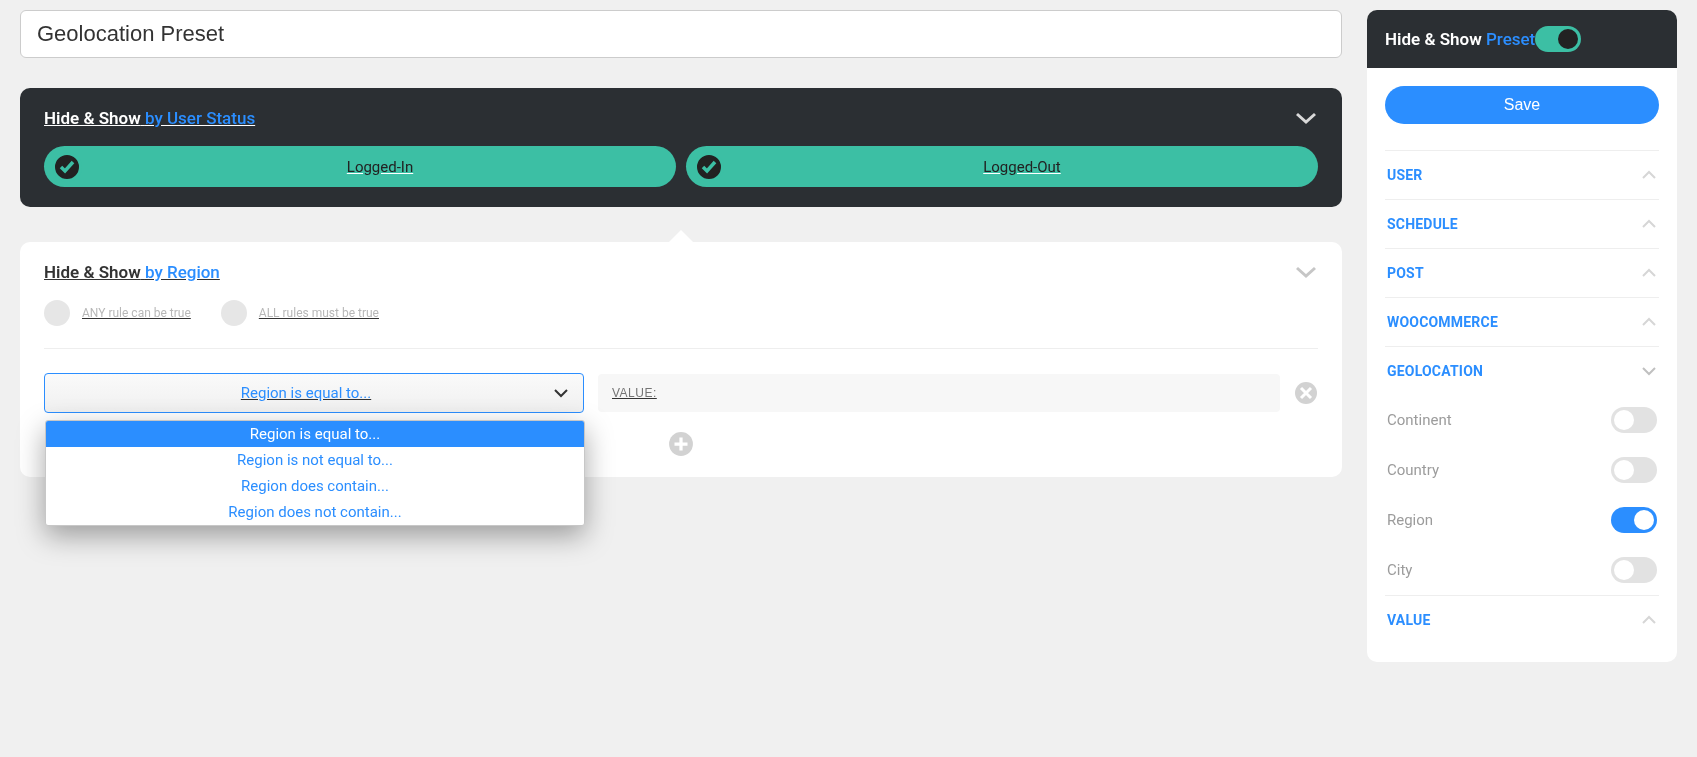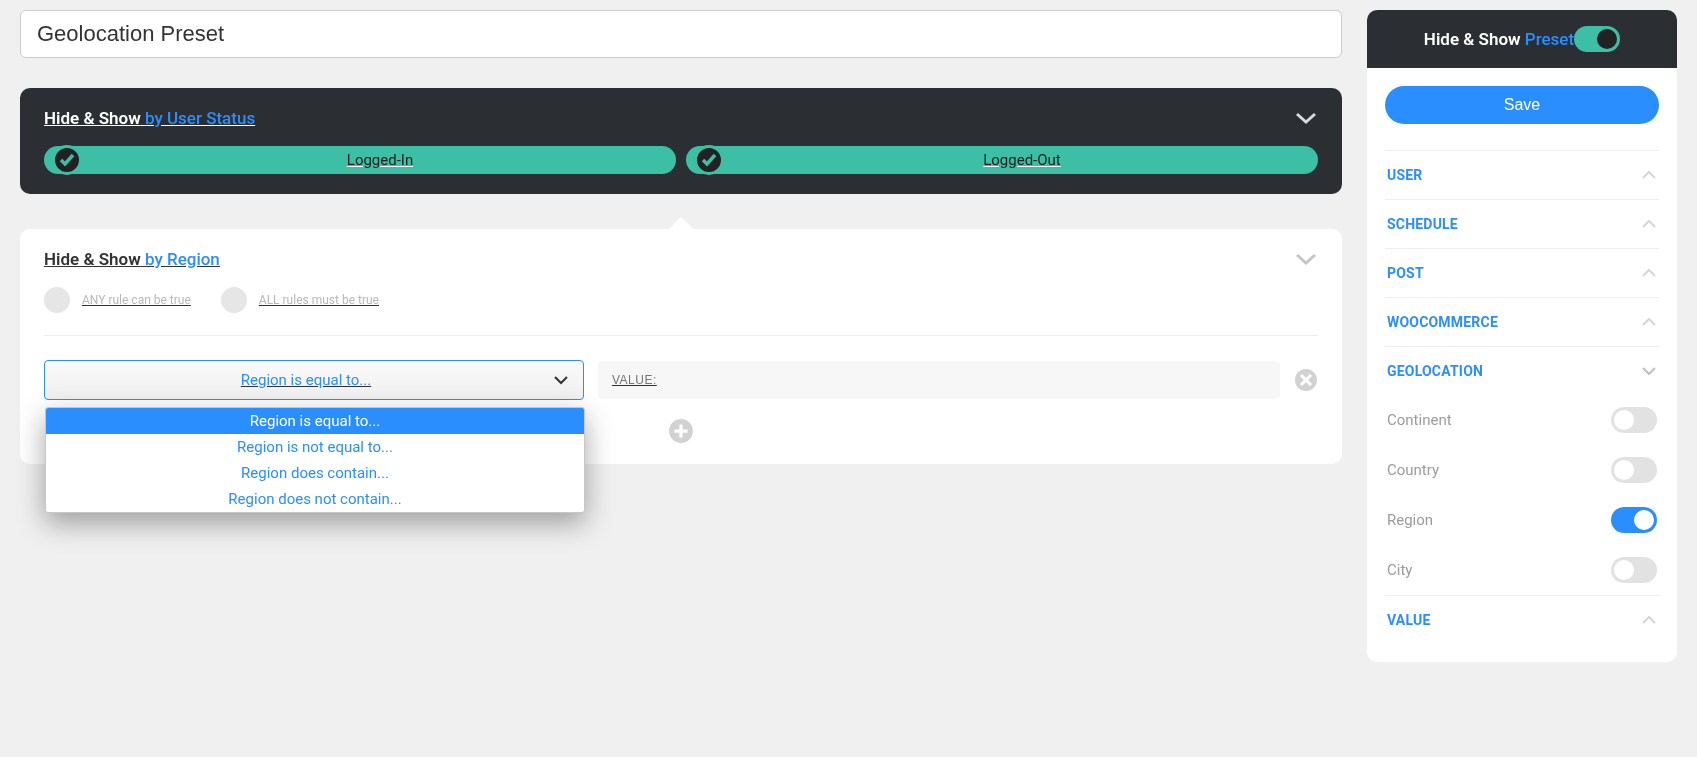--- a/index.html
+++ b/index.html
@@ -57,21 +57,21 @@
 .pills { display: flex; gap: 10px; }
 .pill {
   flex: 1;
   background: #3cbfa4;
   border-radius: 999px;
   display: flex;
   align-items: center;
   padding: 6px 8px;
   color: #222;
   font-size: 15px;
-  height: 28px;
+  height: 41px;
   position: relative;
 }
 .pill .check {
   width: 30px; height: 30px;
   border-radius: 50%;
   background: #222;
   border: 3px solid #3cbfa4;
   box-shadow: 0 0 0 2px #222 inset;
   display: flex; align-items: center; justify-content: center;
   margin-right: 10px;
@@ -187,21 +187,21 @@
 }
 
 
 .side-header {
   background: #2b2f33;
   color: #fff;
   border-radius: 10px 10px 0 0;
   padding: 16px 18px;
   display: flex;
   align-items: center;
-  justify-content: center;
+  justify-content: flex-start;
   font-size: 17px;
   font-weight: 600;
 }
 .side-header .preset-word { color: #2b8eff; font-weight: 500; }
 
 .toggle {
   width: 46px; height: 26px;
   border-radius: 999px;
   position: relative;
   cursor: pointer;

